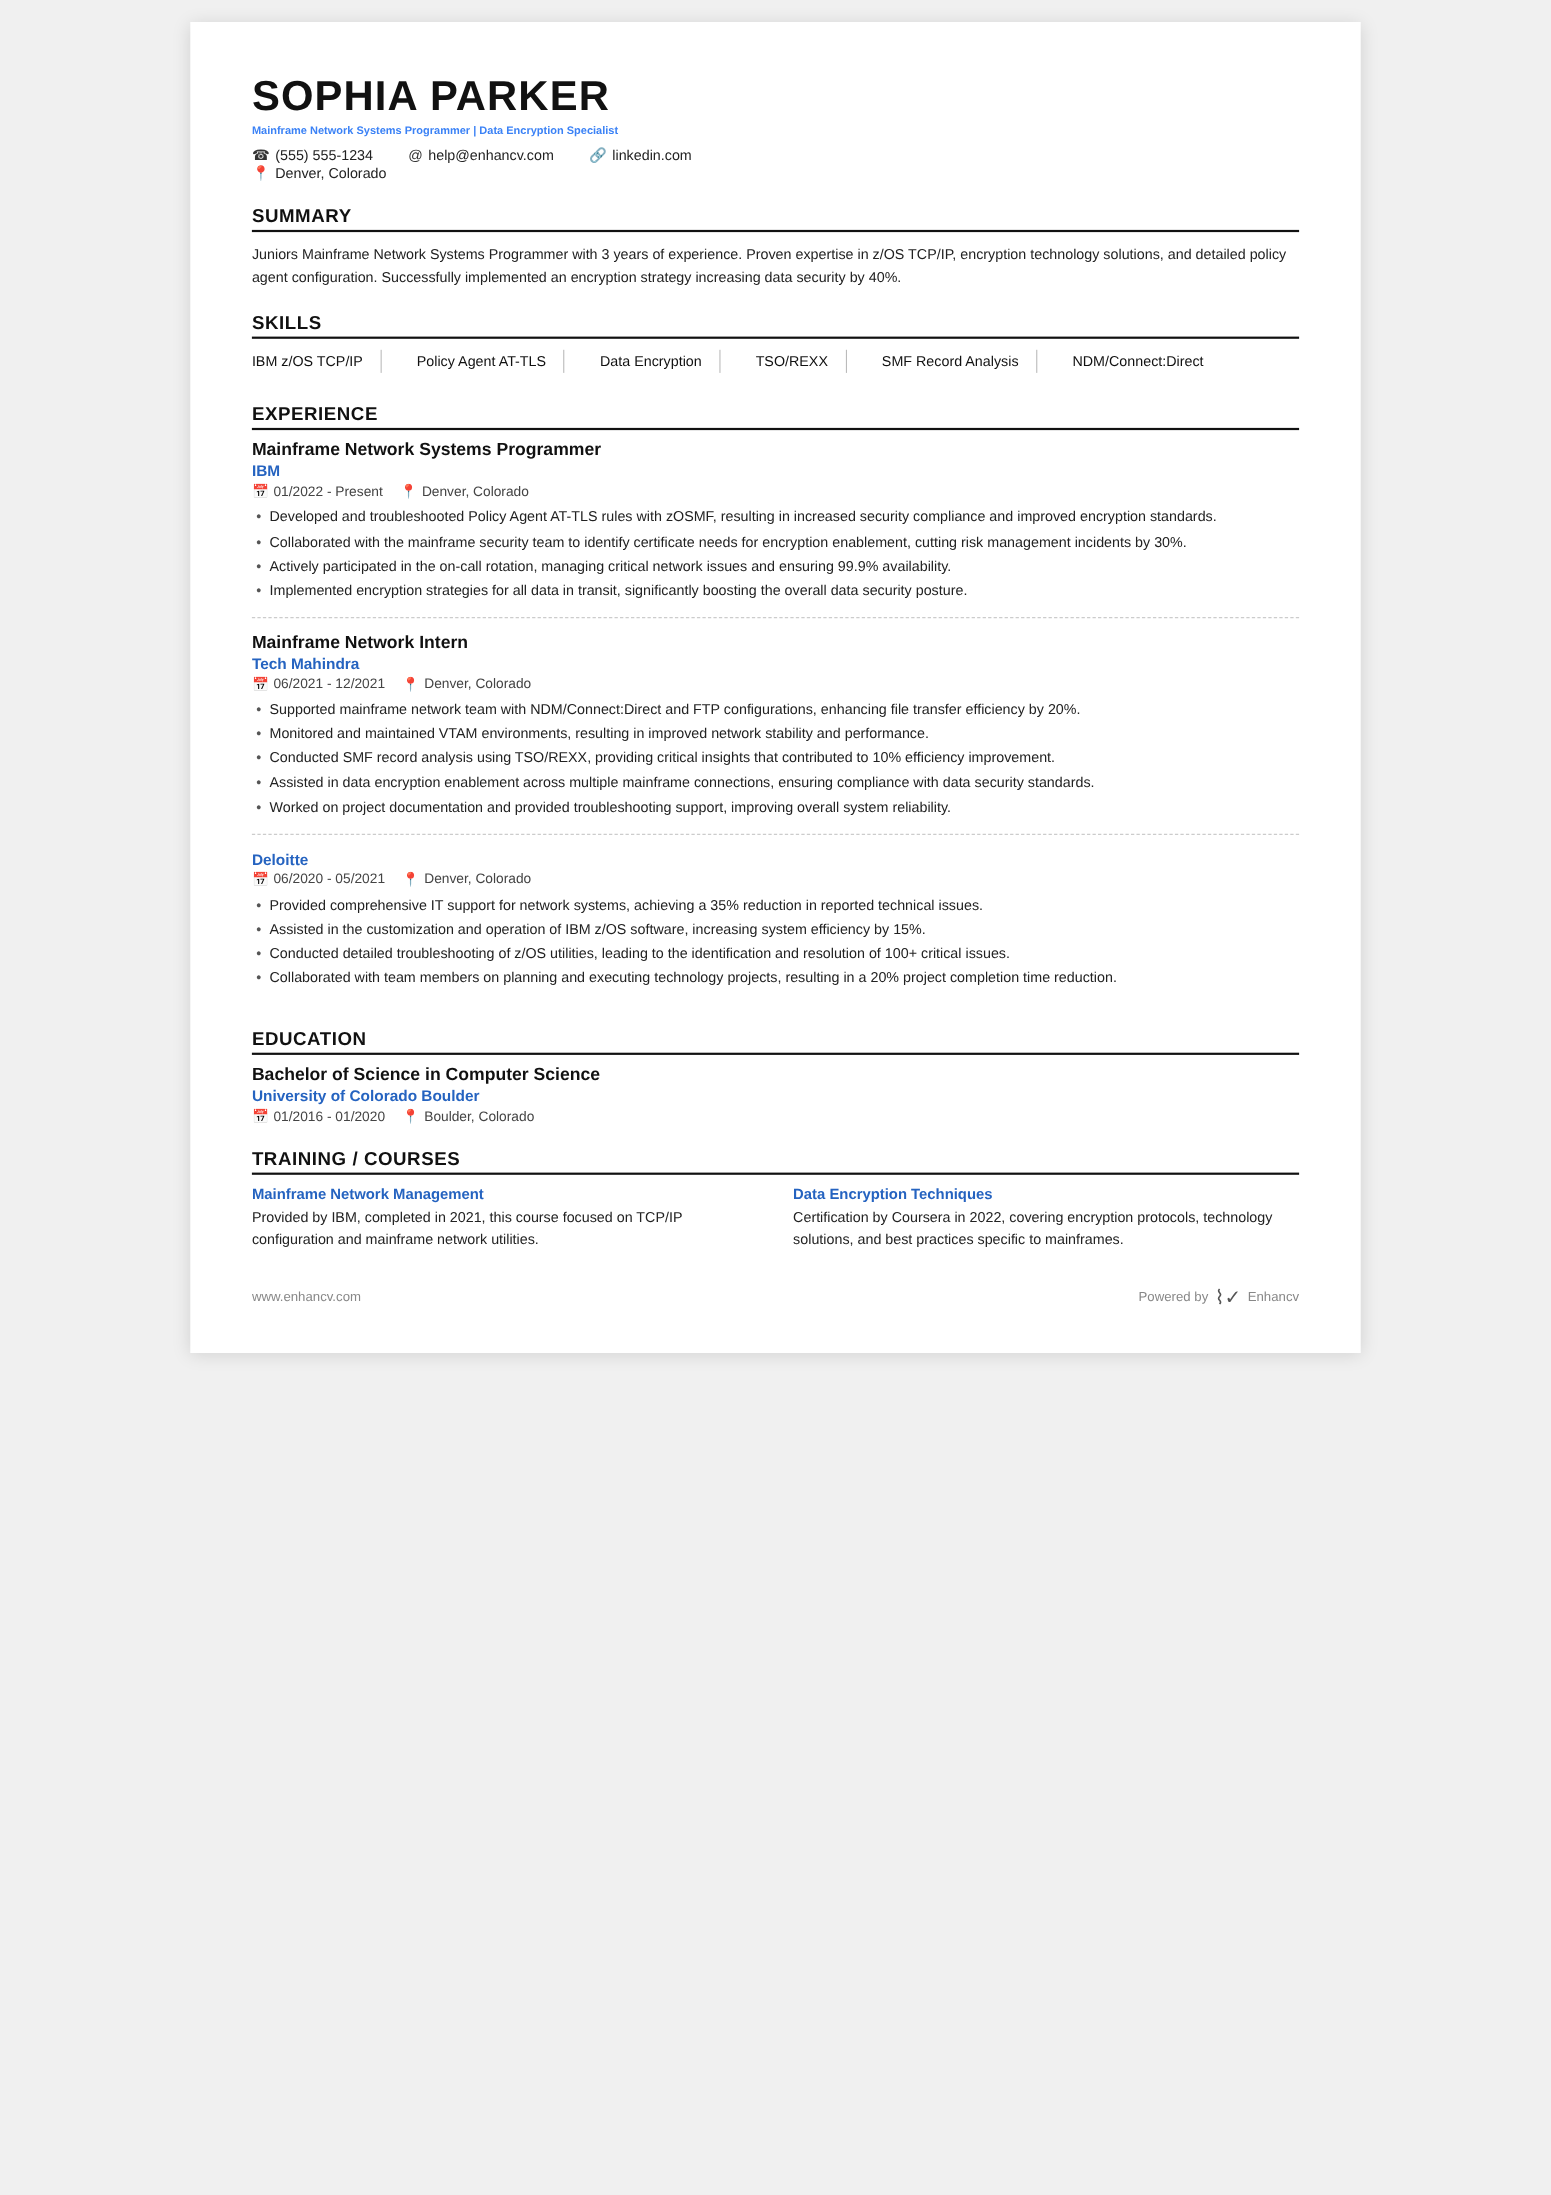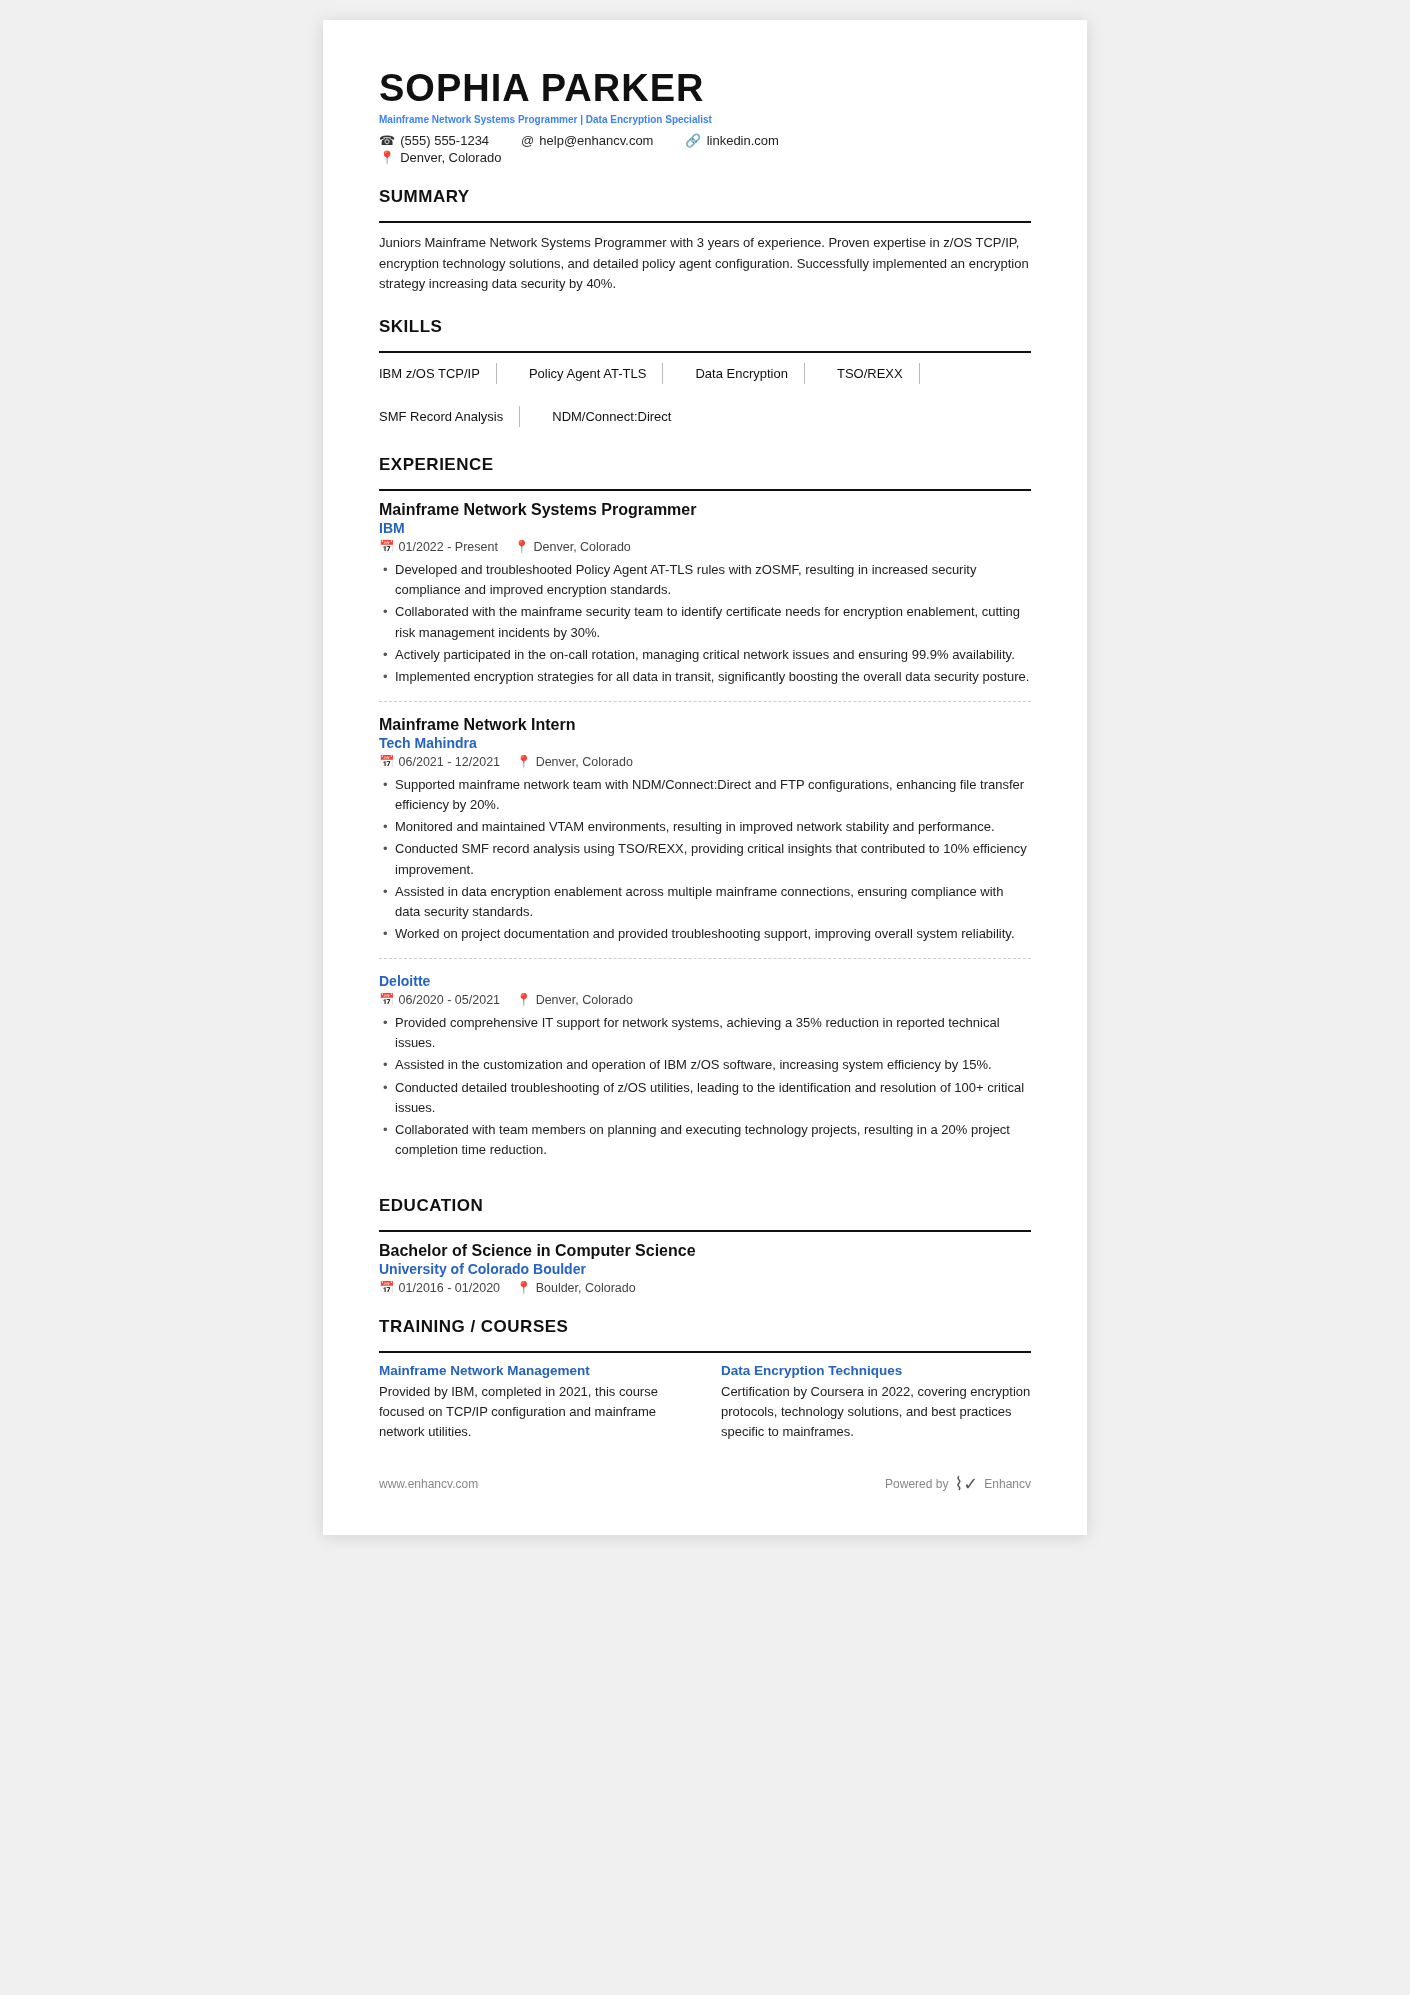--- a/index.html
+++ b/index.html
@@ -5,21 +5,21 @@
     * { box-sizing: border-box; margin: 0; padding: 0; }
     body {
       font-family: 'Arial', sans-serif;
       background: #f0f0f0;
       display: flex;
       justify-content: center;
       padding: 20px;
     }
     .resume-page {
       background: #fff;
-      width: 764px;
+      width: 1064px;
       padding: 48px 56px 40px 56px;
       box-shadow: 0 2px 16px rgba(0,0,0,0.13);
     }
     .name {
       font-size: 38px;
       font-weight: 900;
       color: #111;
       letter-spacing: 1px;
       text-transform: uppercase;
       line-height: 1.1;
@@ -50,21 +50,21 @@
     }
     .section {
       margin-top: 22px;
     }
     .section-title {
       font-size: 17px;
       font-weight: 900;
       color: #111;
       text-transform: uppercase;
       border-bottom: 2px solid #111;
-      padding-bottom: 14px;
+      padding-bottom: 2px;
       margin-bottom: 10px;
       letter-spacing: 0.5px;
     }
     .summary-text {
       font-size: 13px;
       color: #222;
       line-height: 1.6;
     }
     .skills-row {
       display: flex;

